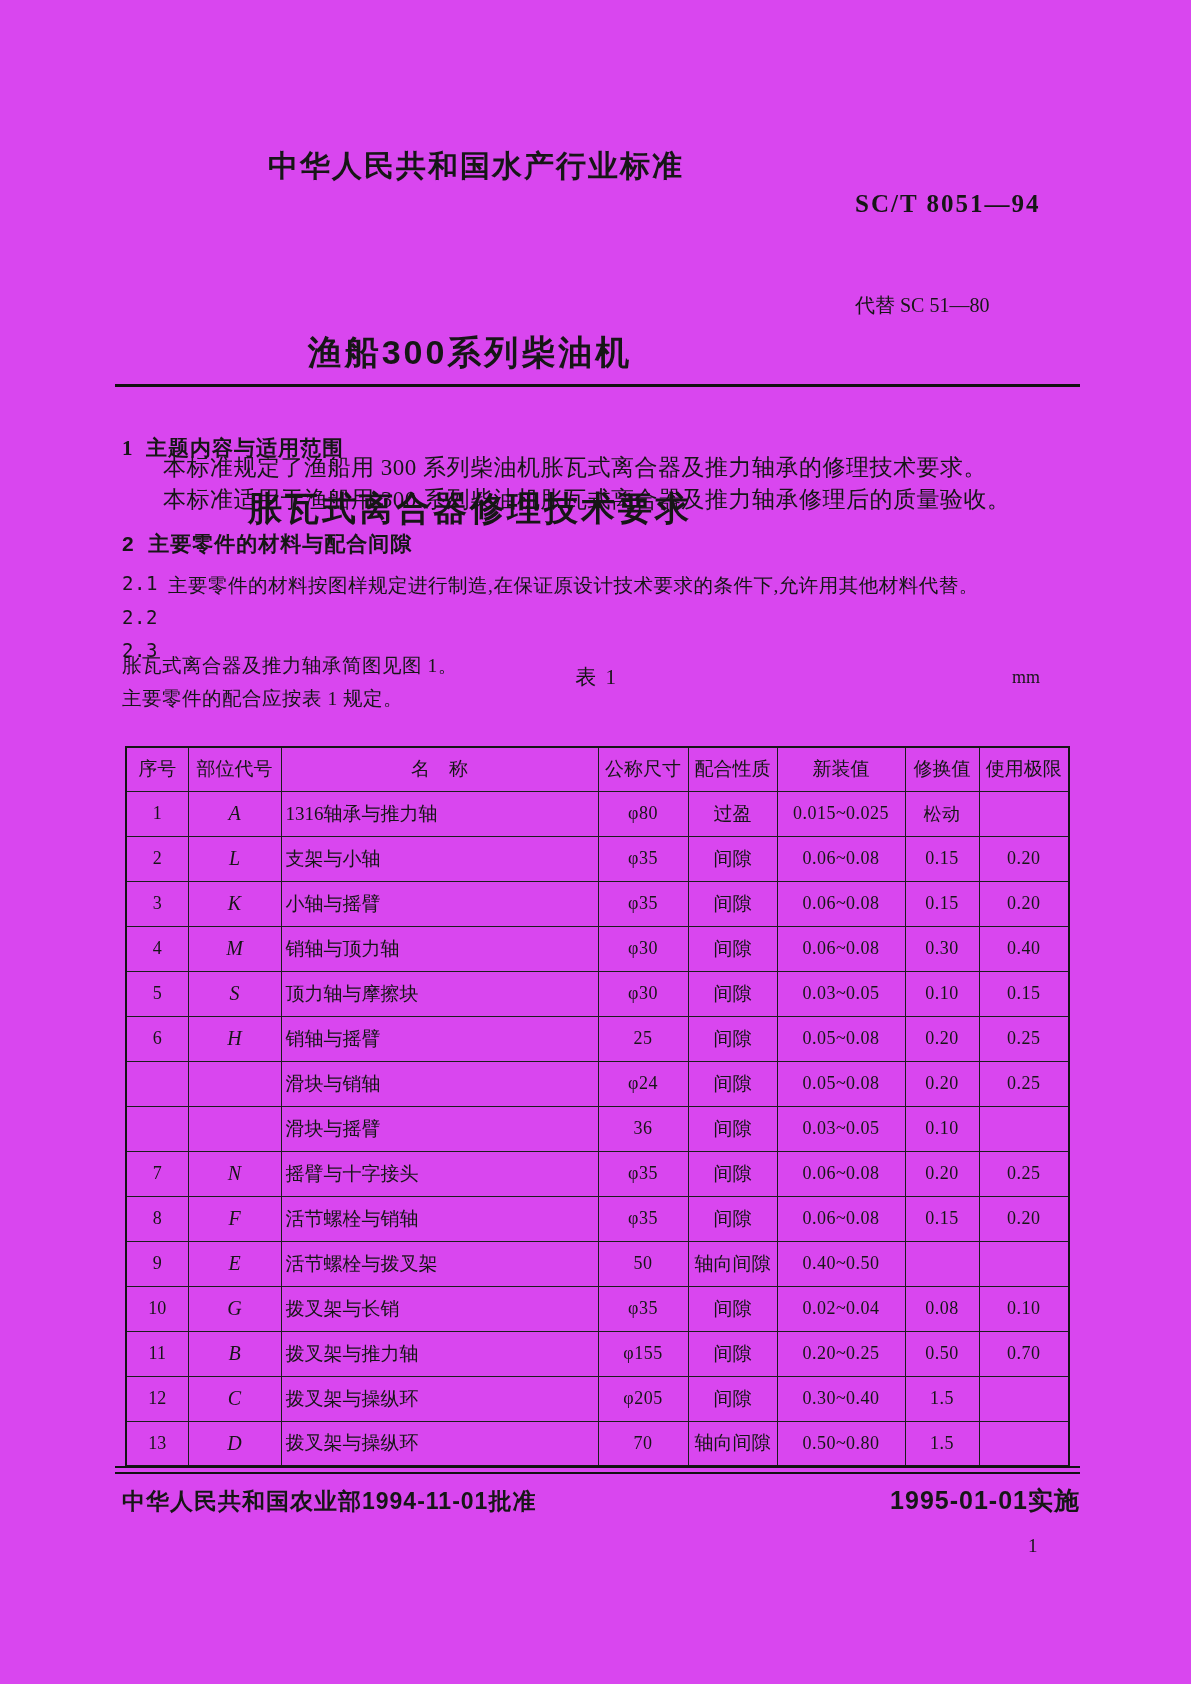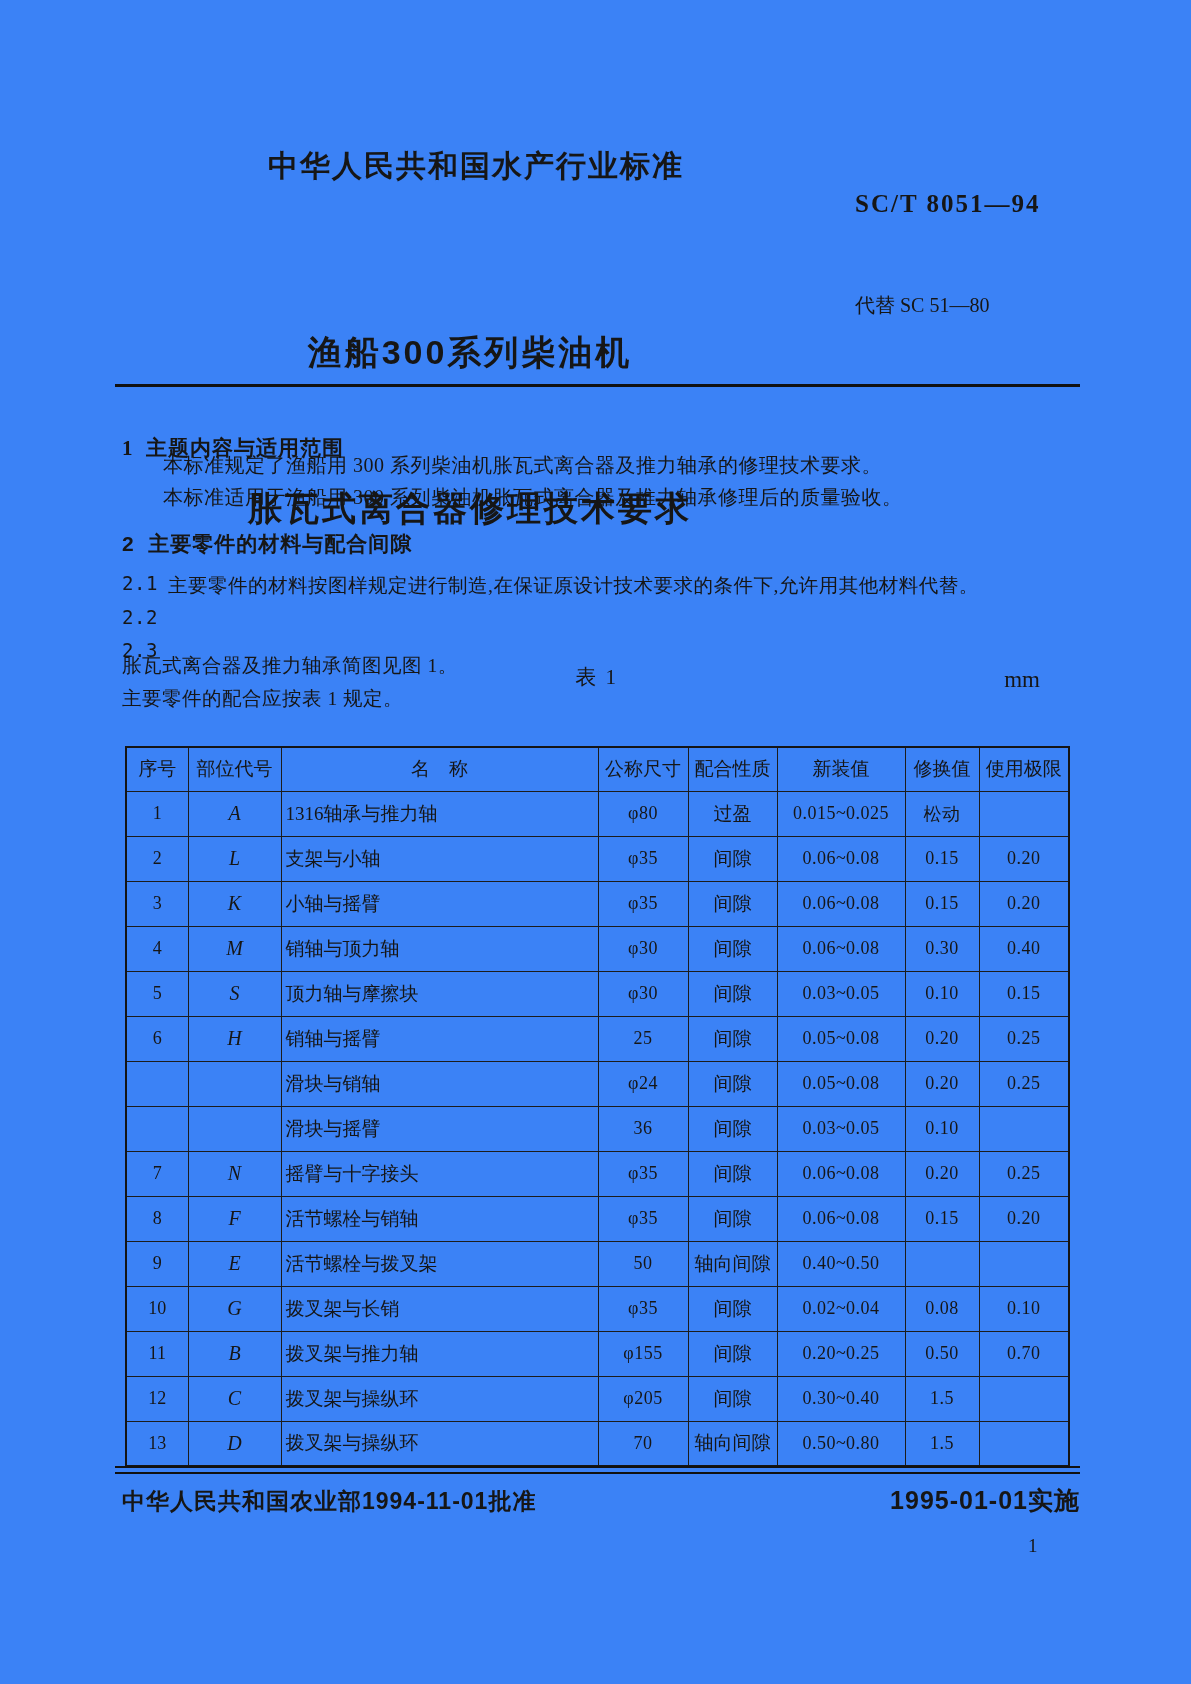--- a/index.html
+++ b/index.html
@@ -5,21 +5,21 @@
   html, body {
     margin: 0;
     padding: 0;
     background: #e8e8e8;
   }
   .page {
     position: relative;
     width: 1191px;
     height: 1684px;
     margin: 0 auto;
-    background: #3b82f6;
+    background: #d946ef;
     color: #161616;
     font-family: "Liberation Serif", "DejaVu Serif", serif;
     overflow: hidden;
   }
 
   
   .std-org {
     position: absolute;
     left: 268px; top: 146px;
     font-family: "Liberation Sans", "DejaVu Sans", sans-serif;
@@ -72,21 +72,21 @@
     font-size: 21px;
     letter-spacing: 1px;
     white-space: pre;
   }
   .h1pos { top: 434px; font-family: Liberation Serif, serif; }
   .h2pos { top: 530px; }
   .body-p {
     position: absolute;
     left: 163px;
     margin: 0;
-    font-size: 20px;
+    font-size: 23px;
     letter-spacing: 0.5px;
     white-space: pre;
   }
   .p1pos { top: 452px; }
   .p2pos { top: 484px; }
   .clause {
     position: absolute;
     left: 122px;
     display: flex;
     font-size: 19.5px;
@@ -113,21 +113,21 @@
     font-size: 21px;
     letter-spacing: 2px;
   }
   .tbl-unit {
     position: absolute;
     left: 125px; top: 667px;
     width: 943px;
     text-align: right;
     padding-right: 28px;
     box-sizing: border-box;
-    font-size: 23px;
+    font-size: 18px;
   }
   table.spec {
     position: absolute;
     left: 125px; top: 746px;
     width: 943px;
     border-collapse: collapse;
     table-layout: fixed;
     font-size: 19px;
   }
   table.spec th, table.spec td {

